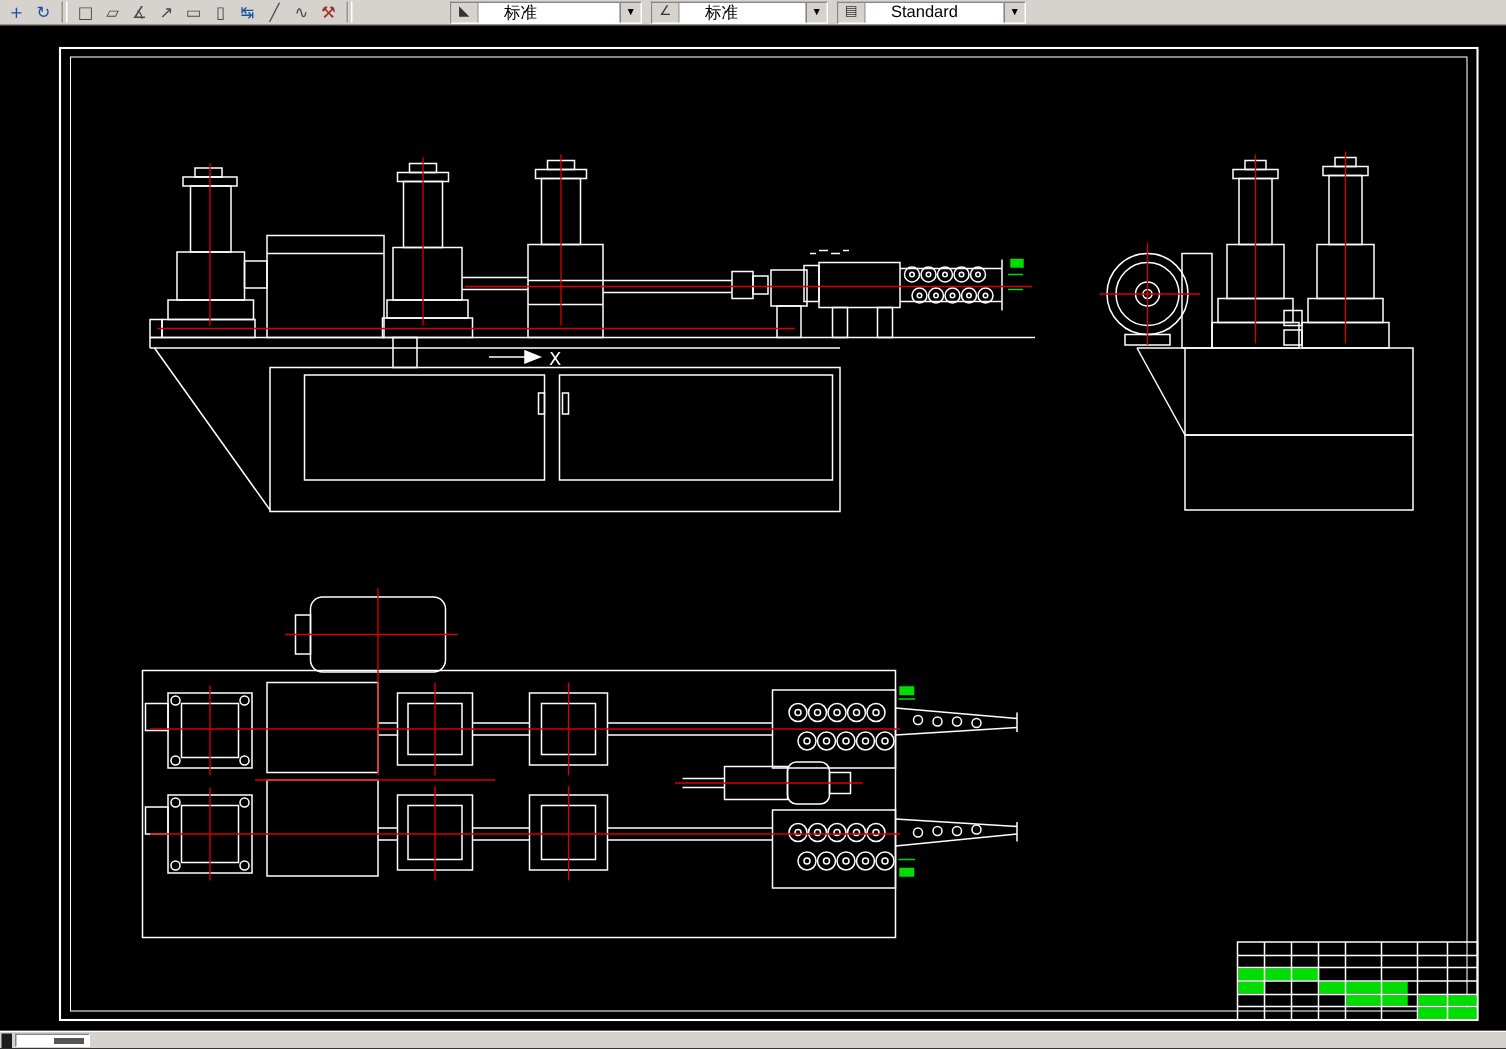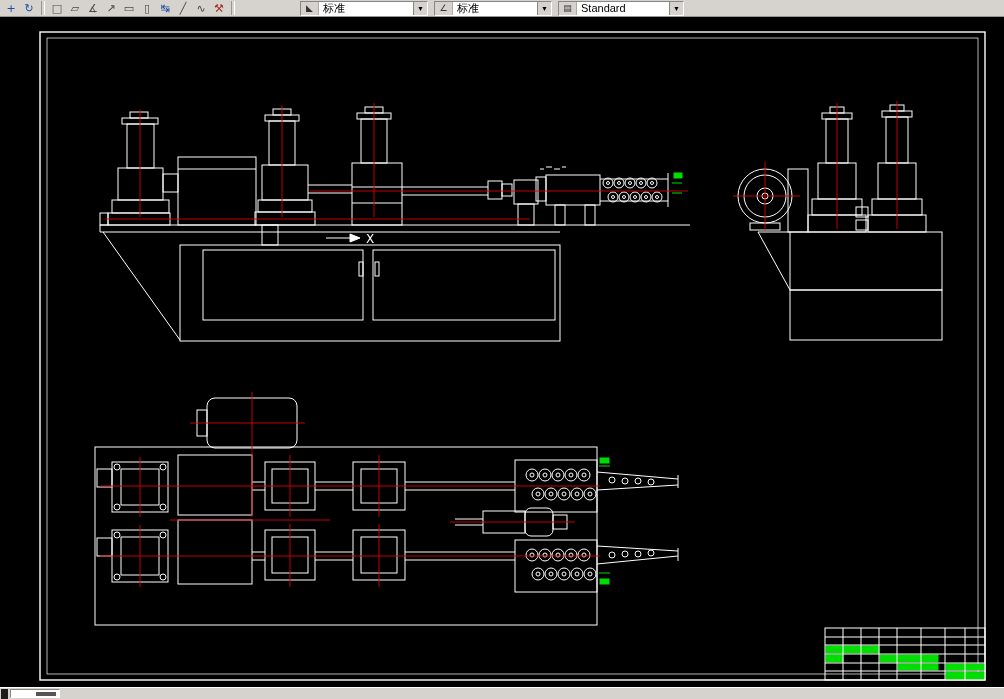--- a/index.html
+++ b/index.html
@@ -16,21 +16,21 @@
   .tb.gray{color:#4a4a4a}
   .tb.red{color:var(--icon-red)}
   .sep{width:4px;height:14px;border-left:1px solid #9a968f;border-right:1px solid #ffffff;margin:0 3px}
   .combo{display:flex;align-items:center;height:15px;background:#fff;
     border:1px solid;border-color:#868686 #ffffff #ffffff #868686}
   .combo.c1{width:128px;margin-left:62px}
   .combo.c2{width:118px;margin-left:6px}
   .combo.c3{width:126px;margin-left:6px}
   .combo-icon{width:18px;height:13px;background:var(--toolbar-bg);font-size:9px;text-align:center;
     line-height:13px;color:#333;border-right:1px solid #b0aca4;font-family:"DejaVu Sans",sans-serif}
-  .combo-text{flex:1;font-size:11px;padding:0 4px;color:#000;white-space:nowrap;overflow:hidden}
+  .combo-text{flex:1;font-size:11px;padding:0 17px;color:#000;white-space:nowrap;overflow:hidden}
   .combo-arrow{width:14px;height:13px;background:var(--toolbar-bg);border-left:1px solid #868686;
     font-size:7px;line-height:13px;text-align:center;color:#000;cursor:pointer}
 
   
   .canvas{position:relative;height:670px;background:var(--canvas-bg);flex:0 0 auto;cursor:crosshair}
   .canvas svg{position:absolute;left:0;top:0}
   .wl{stroke:var(--line-white);fill:none;stroke-width:1}
   .rl{stroke:var(--line-red);fill:none;stroke-width:.9}
   .gl{stroke:var(--line-green);fill:var(--line-green);stroke-width:1}
   .gl line{fill:none}

